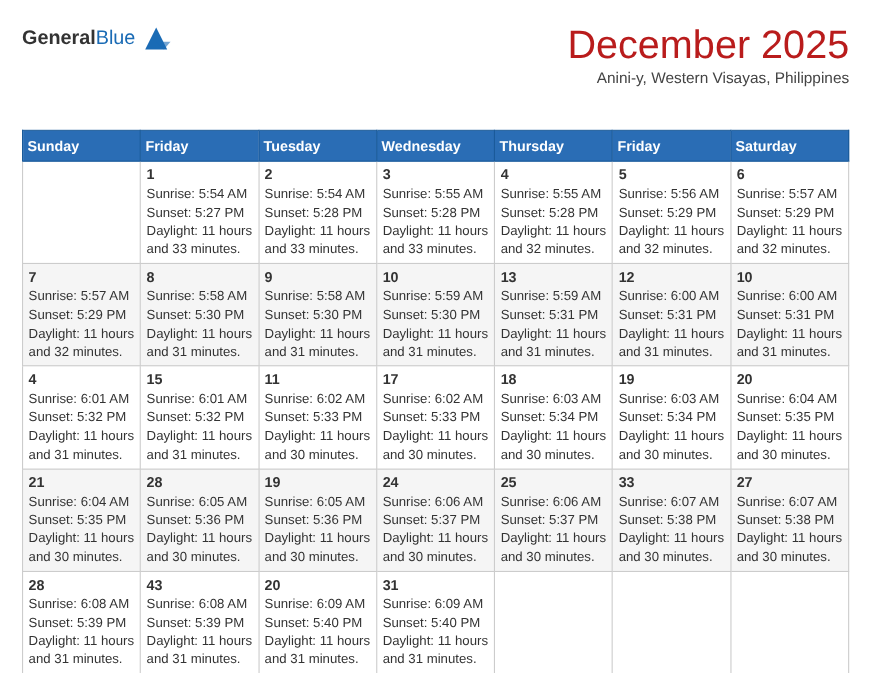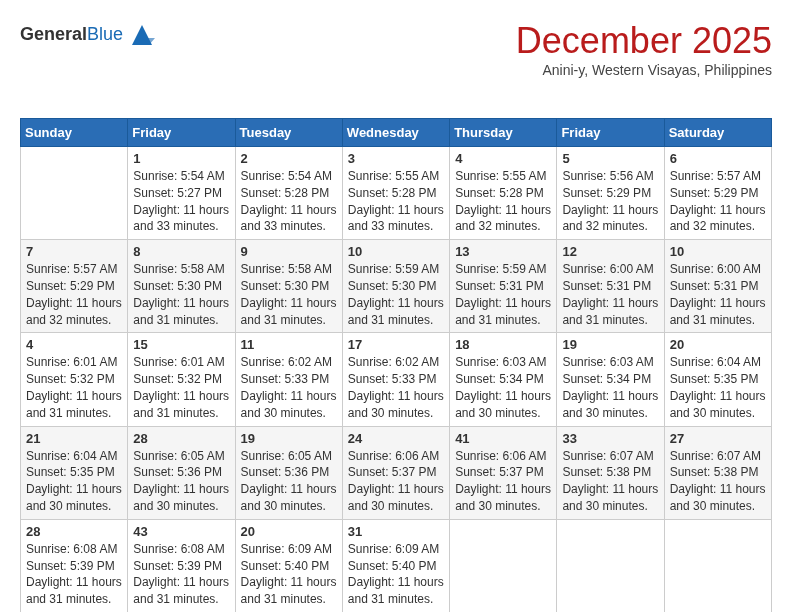--- a/index.html
+++ b/index.html
@@ -225,21 +225,21 @@
         </td>
         <td>
           <div class="day-num">19</div>
           <div class="day-info">Sunrise: 6:05 AM<br>Sunset: 5:36 PM<br>Daylight: 11 hours and 30 minutes.</div>
         </td>
         <td>
           <div class="day-num">24</div>
           <div class="day-info">Sunrise: 6:06 AM<br>Sunset: 5:37 PM<br>Daylight: 11 hours and 30 minutes.</div>
         </td>
         <td>
-          <div class="day-num">41</div>
+          <div class="day-num">25</div>
           <div class="day-info">Sunrise: 6:06 AM<br>Sunset: 5:37 PM<br>Daylight: 11 hours and 30 minutes.</div>
         </td>
         <td>
           <div class="day-num">33</div>
           <div class="day-info">Sunrise: 6:07 AM<br>Sunset: 5:38 PM<br>Daylight: 11 hours and 30 minutes.</div>
         </td>
         <td>
           <div class="day-num">27</div>
           <div class="day-info">Sunrise: 6:07 AM<br>Sunset: 5:38 PM<br>Daylight: 11 hours and 30 minutes.</div>
         </td>

